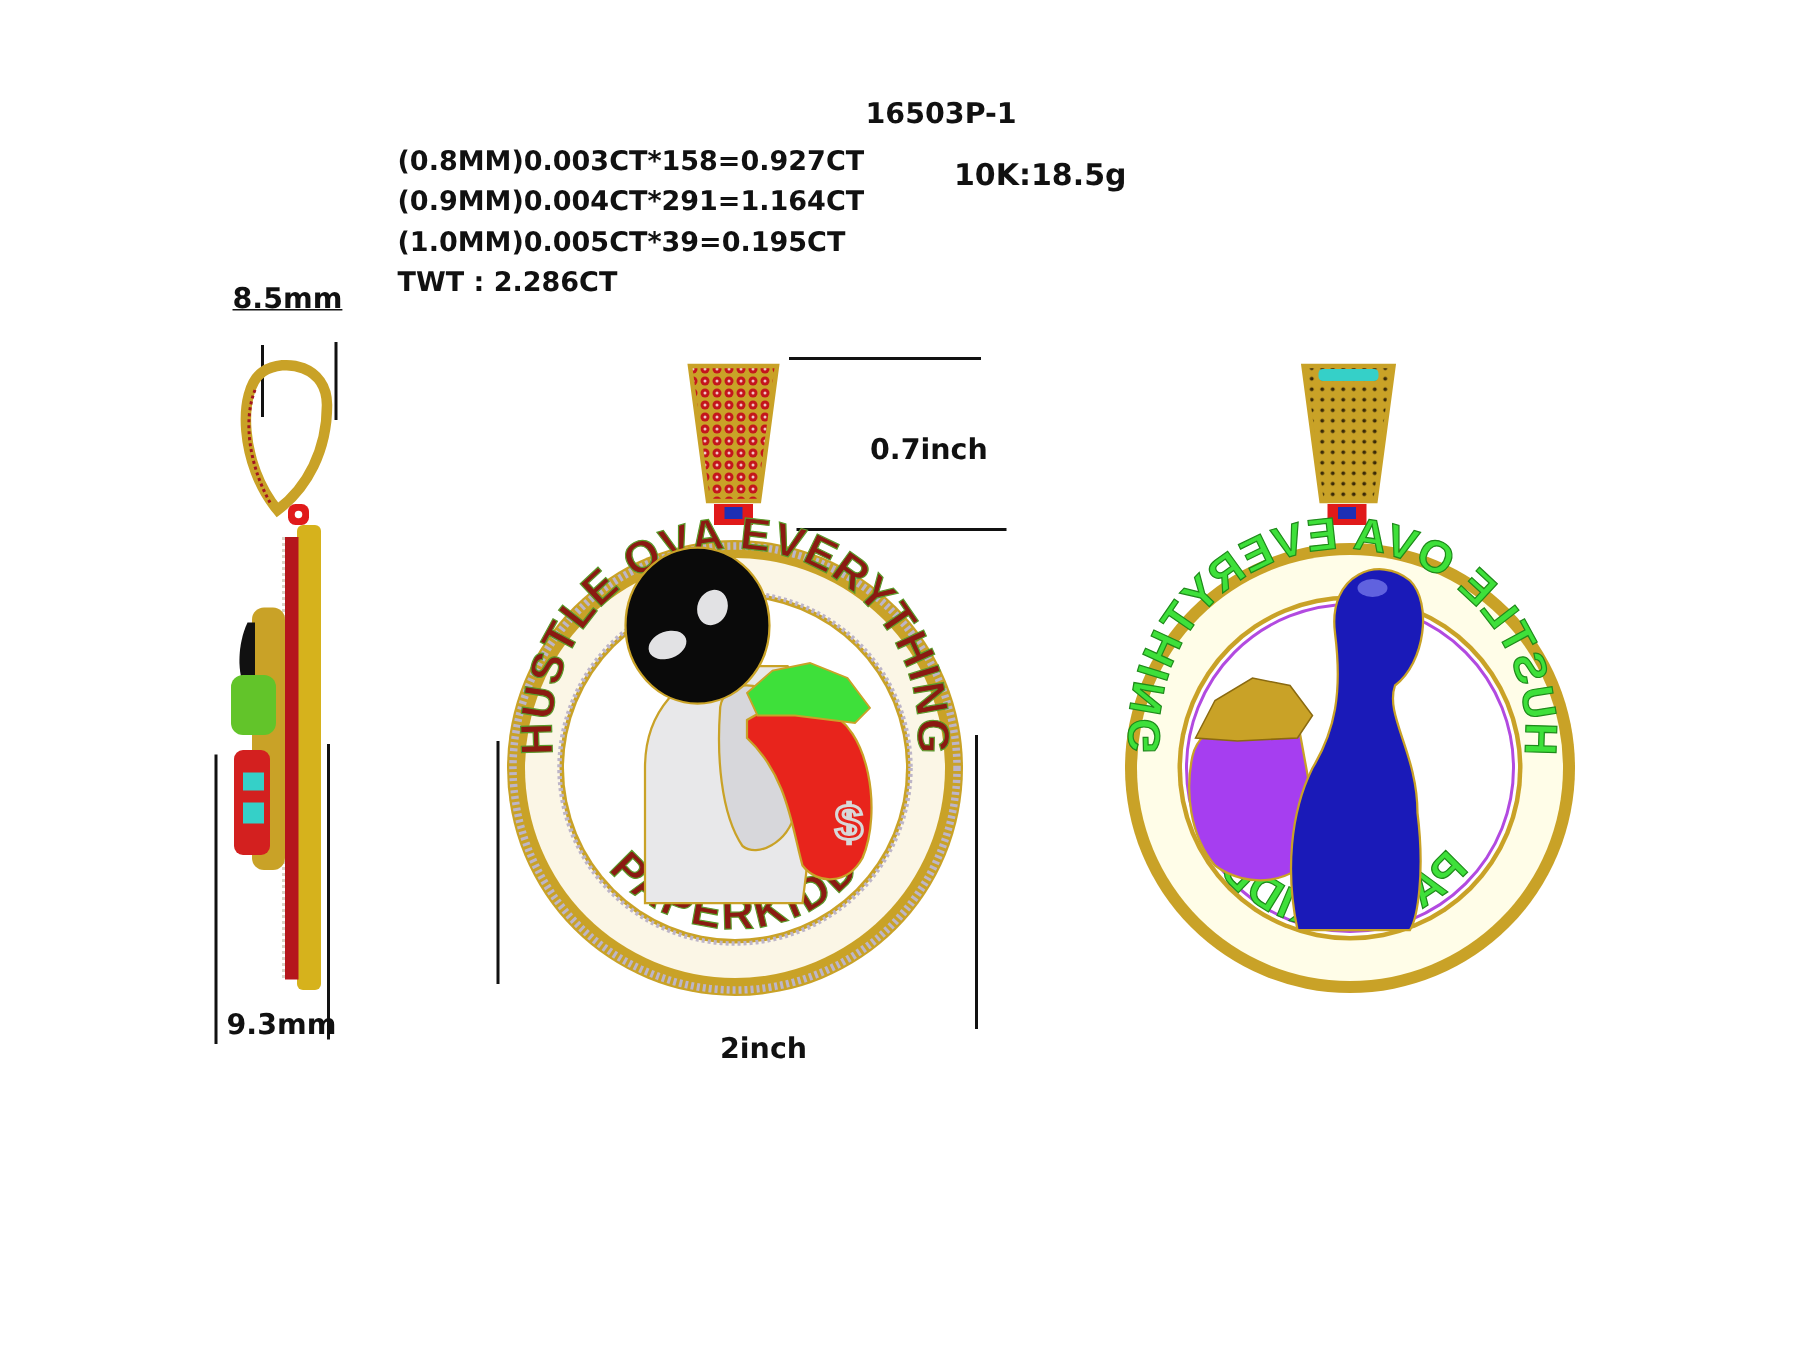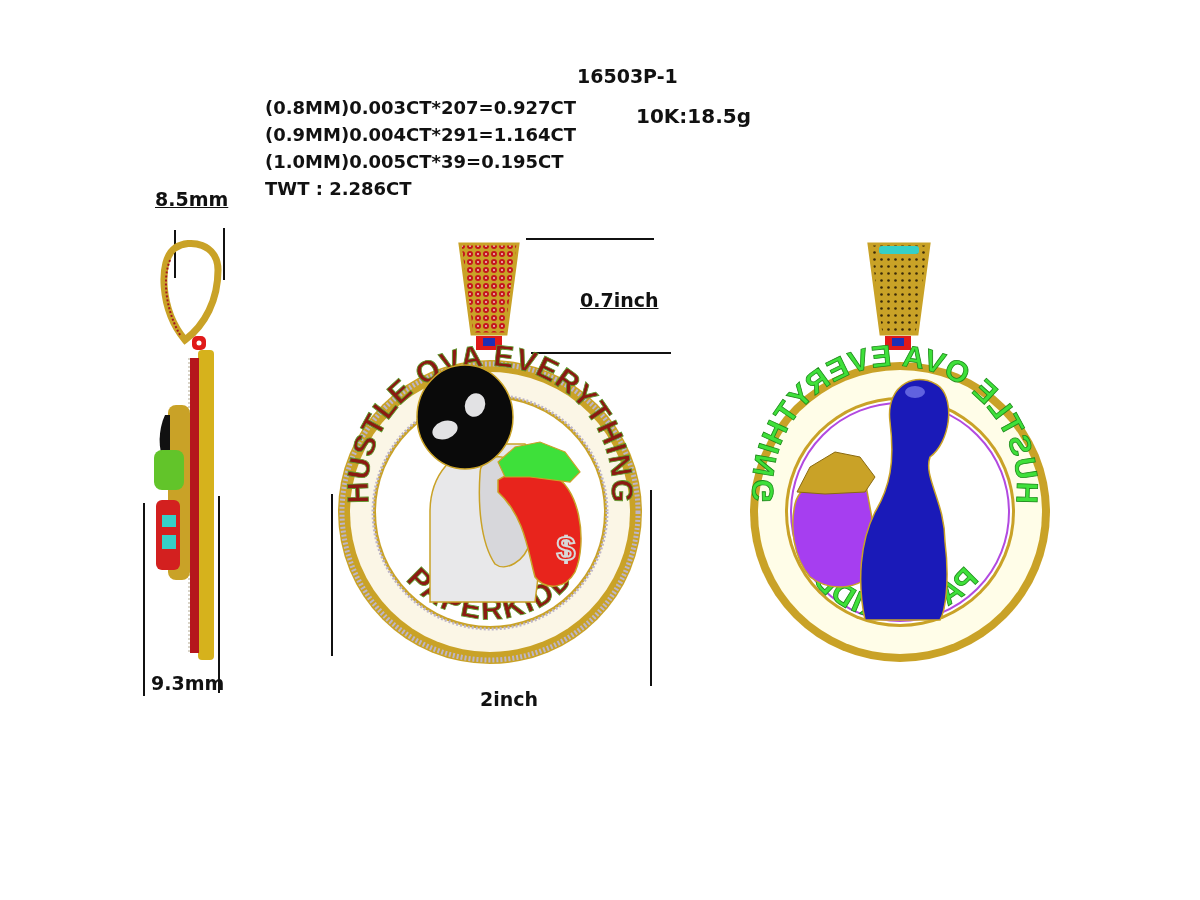--- a/index.html
+++ b/index.html
@@ -12,21 +12,21 @@
   .dim { font-size:19px; }
   .line { position:absolute; background:#111; }
   svg { position:absolute; overflow:visible; }
 </style>
 </head>
 <body>
 
 <div class="txt title">16503P-1</div>
 
 <div class="txt spec">
-  <div>(0.8MM)0.003CT*207=0.927CT</div>
+  <div>(0.8MM)0.003CT*158=0.927CT</div>
   <div>(0.9MM)0.004CT*291=1.164CT</div>
   <div>(1.0MM)0.005CT*39=0.195CT</div>
   <div>TWT : 2.286CT</div>
 </div>
 
 <div class="txt weight">10K:18.5g</div>
 
 <div class="txt dim" style="left:155px;top:188px;text-decoration:underline;">8.5mm</div>
 <div class="line" style="left:174px;top:230px;width:2px;height:48px;"></div>
 <div class="line" style="left:223px;top:228px;width:2px;height:52px;"></div>
@@ -50,21 +50,21 @@
   <rect x="22" y="275" width="14" height="12" fill="#35d0c8"></rect>
   <rect x="22" y="295" width="14" height="14" fill="#35d0c8"></rect>
 </svg>
 
 <div class="line" style="left:143px;top:503px;width:2px;height:193px;"></div>
 <div class="line" style="left:218px;top:496px;width:2px;height:197px;"></div>
 <div class="txt dim" style="left:151px;top:672px;">9.3mm</div>
 
 <div class="line" style="left:526px;top:238px;width:128px;height:2px;"></div>
 <div class="line" style="left:531px;top:352px;width:140px;height:2px;"></div>
-<div class="txt dim" style="left:580px;top:289px;text-decoration:underline;">0.7inch</div>
+<div class="txt dim" style="left:580px;top:289px;">0.7inch</div>
 
 <svg style="left:330px;top:242px;" width="320" height="420" viewBox="0 0 320 420">
   <defs>
     <path id="frontArcTop" d="M40 268 A122 122 0 1 1 280 268"></path>
     <path id="frontArcBot" d="M55 300 A110 110 0 0 0 265 300"></path>
     <pattern id="rubyPave" width="8" height="8" patternUnits="userSpaceOnUse">
       <rect width="8" height="8" fill="#c9a227"></rect>
       <circle cx="4" cy="4" r="3" fill="#c4161c"></circle>
       <circle cx="4" cy="4" r="1" fill="#f2c7c9"></circle>
     </pattern>

